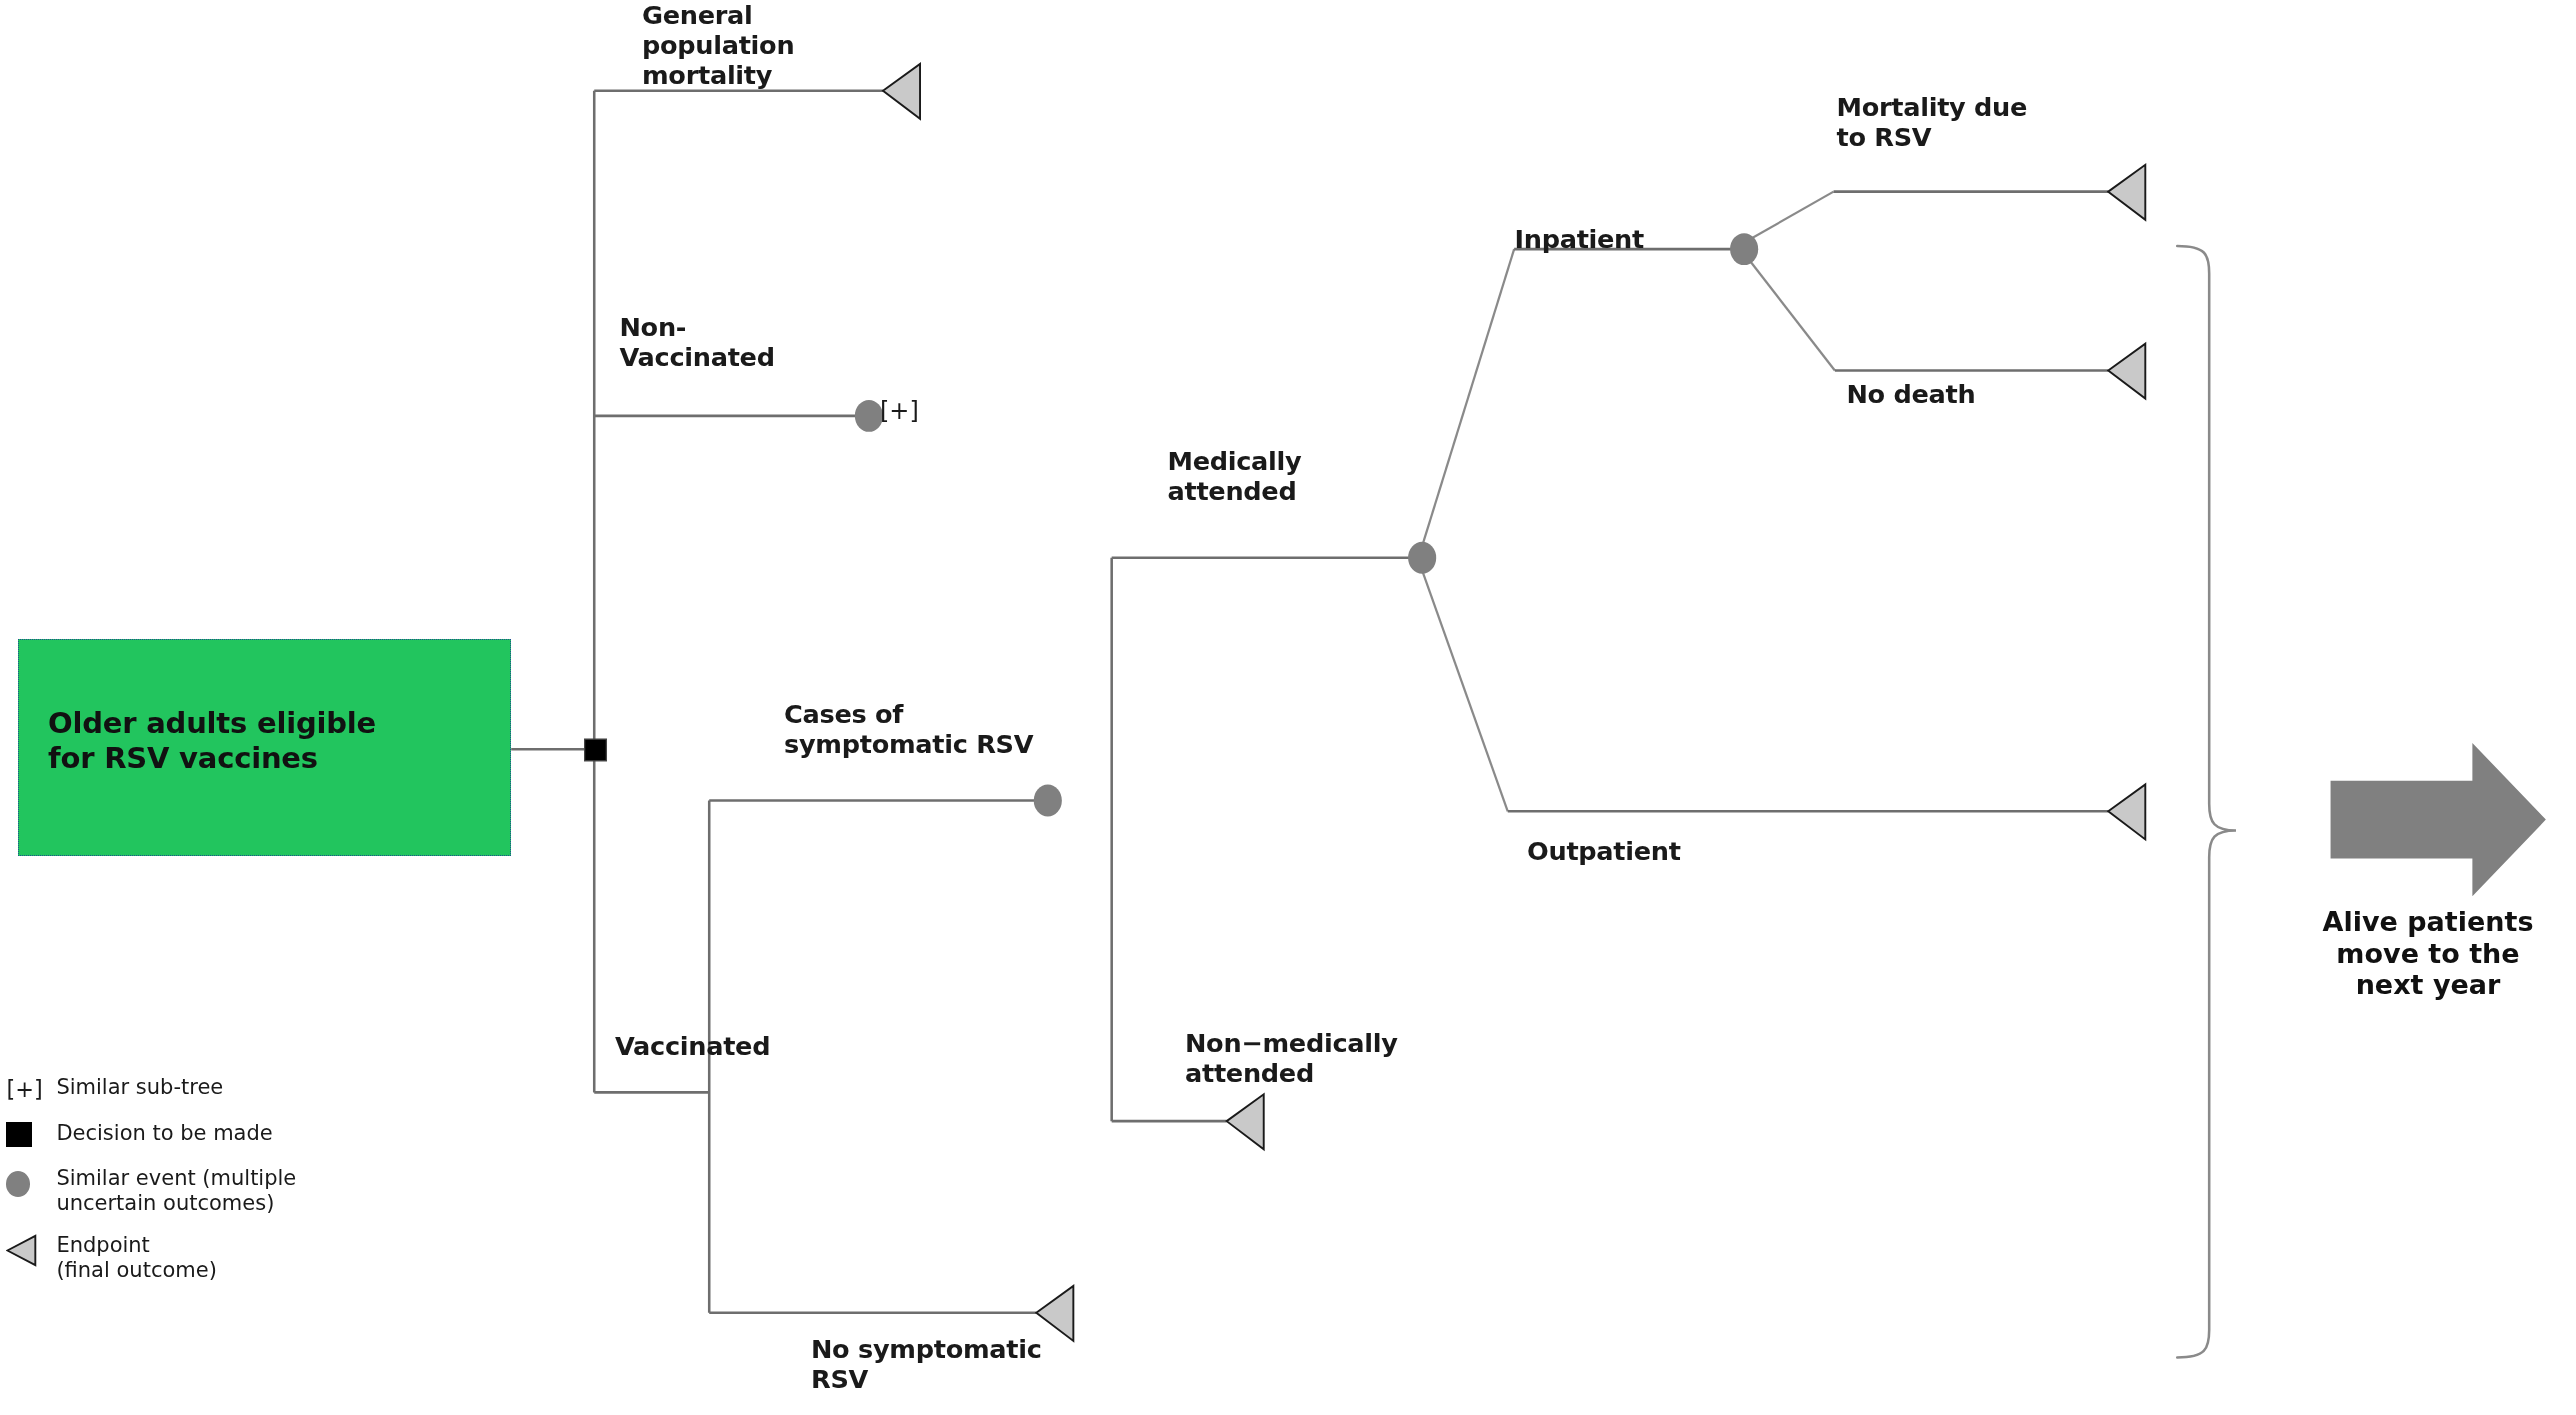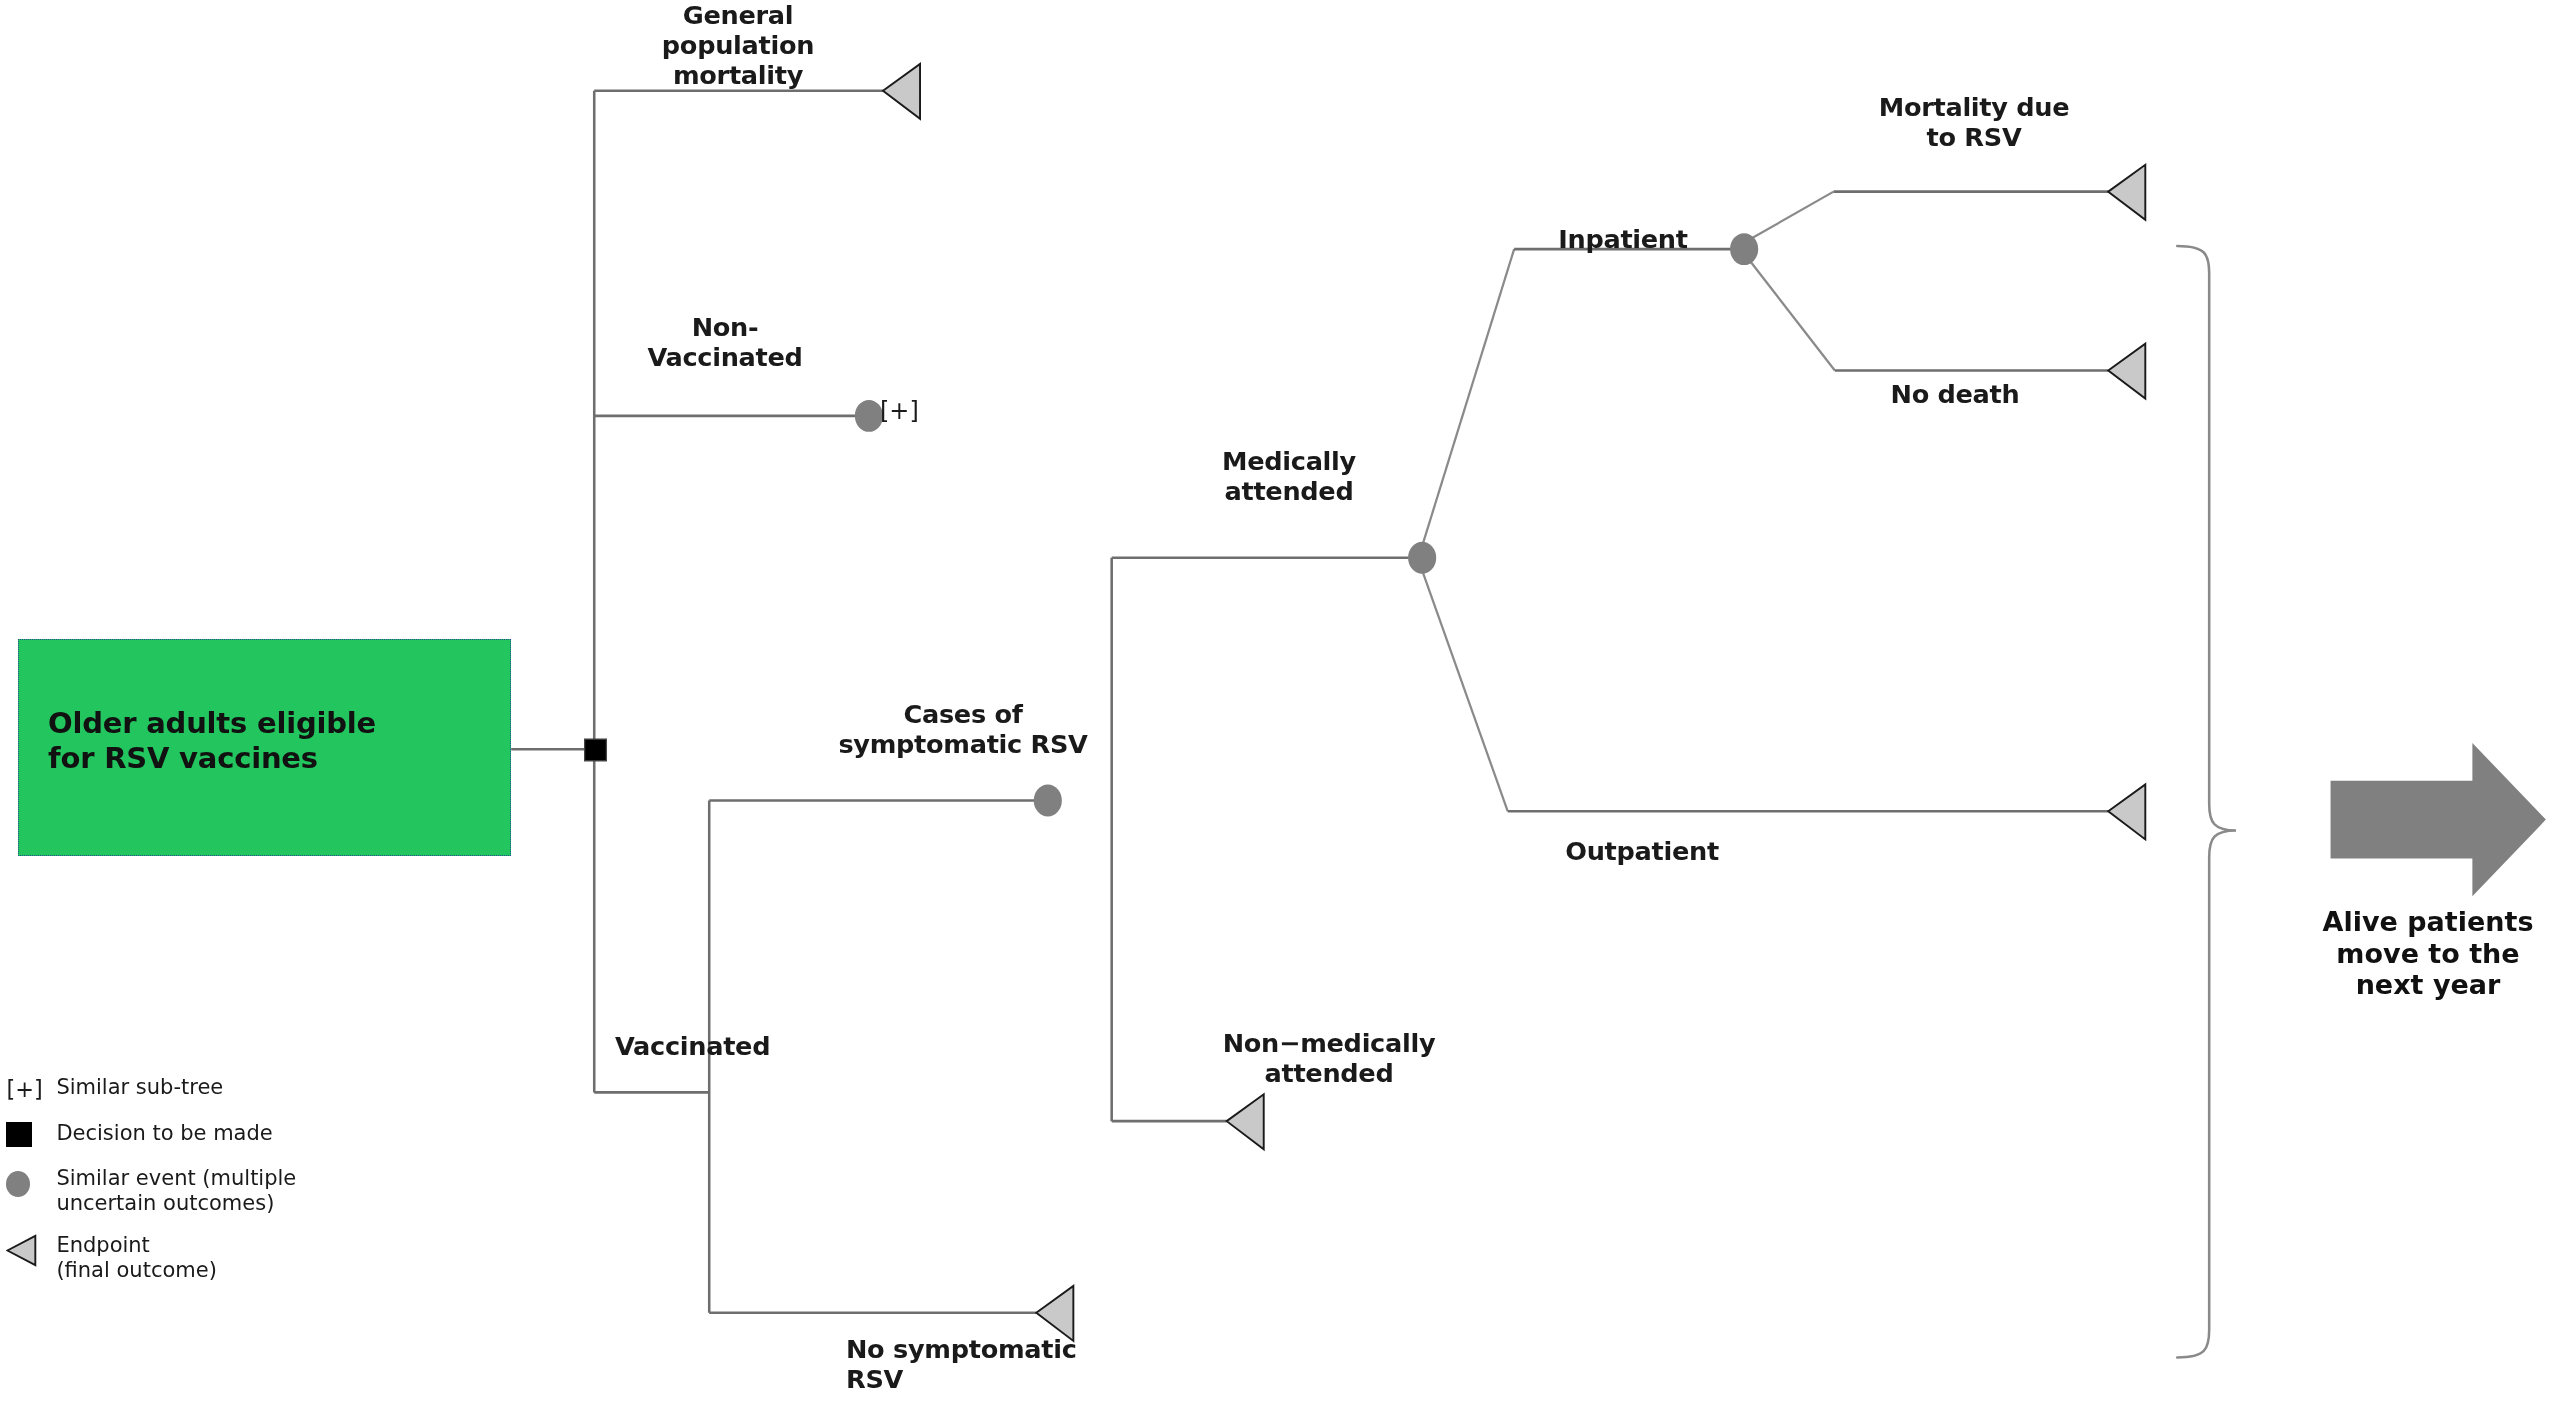--- a/index.html
+++ b/index.html
@@ -65,21 +65,21 @@
   .lbl {
     position: absolute;
     font-family: "DejaVu Sans", "Liberation Sans", sans-serif;
     font-weight: bold;
     color: #1a1a1a;
     font-size: 25.6px;
     line-height: 1.16;
     white-space: pre-line;
     letter-spacing: -0.3px;
   }
-  .lbl.center { text-align: center; transform: translateX(-50%); }
+  .lbl.center { transform: translateX(-50%); }
   .lbl.left   { text-align: left; }
 
   #root-box {
     position: absolute;
     left: 18px;
     top: 639px;
     width: 493px;
     height: 217px;
     border: 1.9px dotted #1d4f91;
     box-sizing: border-box;
@@ -250,21 +250,21 @@
   <div class="lbl center" style="left:725px; top:313px; width:211px;">Non-
 Vaccinated</div>
 
   <div id="plus-marker">[+]</div>
 
   <div class="lbl left" style="left:615px; top:1032px; width:230px;">Vaccinated</div>
 
   <div class="lbl center" style="left:963px; top:700px; width:358px;">Cases of
 symptomatic RSV</div>
 
-  <div class="lbl left" style="left:846px; top:1335px; width:358px;">No symptomatic
+  <div class="lbl left" style="left:811px; top:1335px; width:358px;">No symptomatic
 RSV</div>
 
   <div class="lbl center" style="left:1289px; top:447px; width:243px;">Medically
 attended</div>
 
   <div class="lbl center" style="left:1329px; top:1029px; width:288px;">Non−medically
 attended</div>
 
   <div class="lbl center" style="left:1623px; top:225px; width:217px;">Inpatient</div>
 

